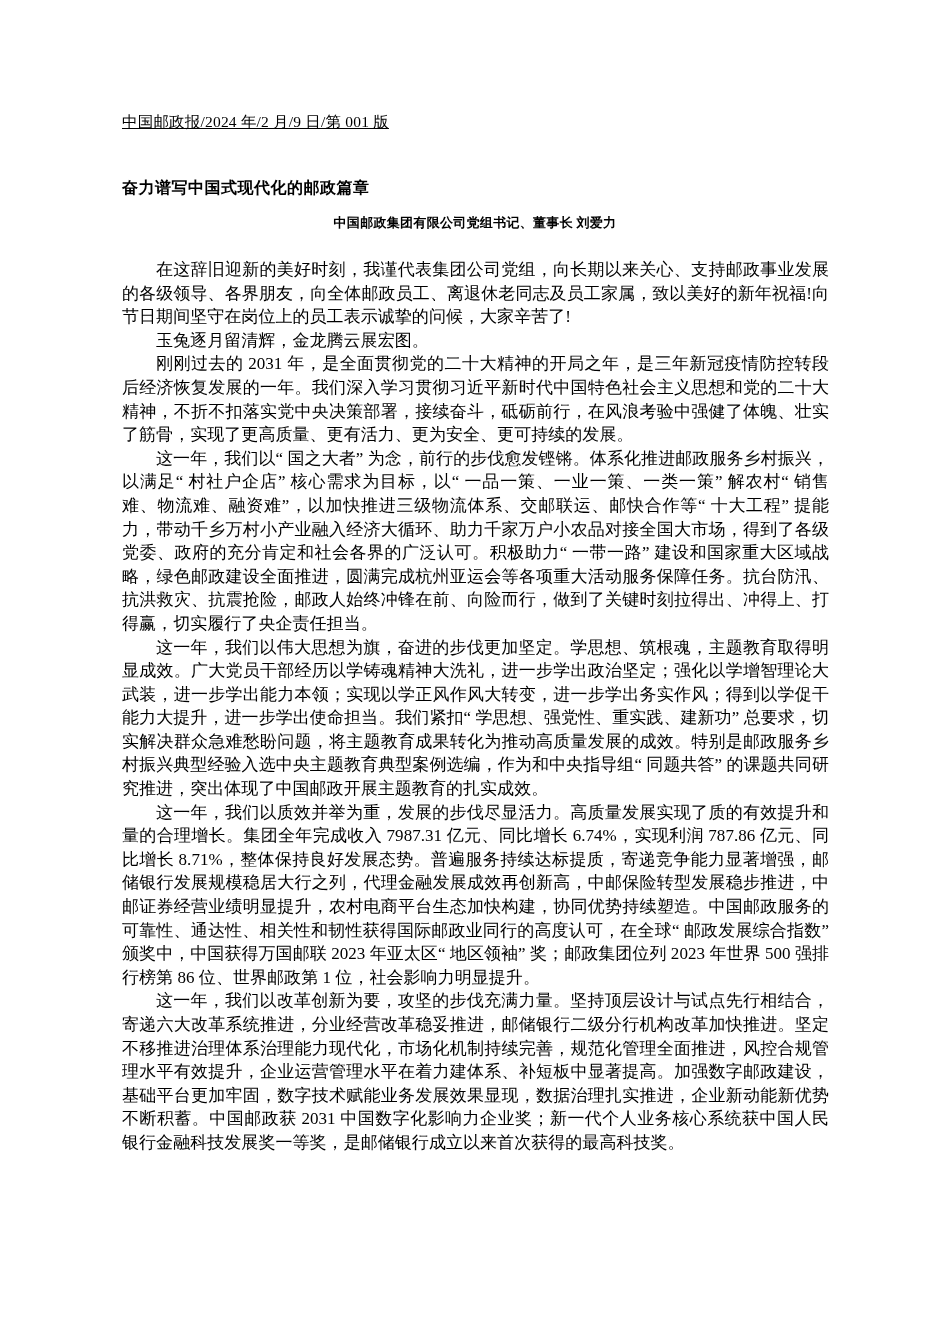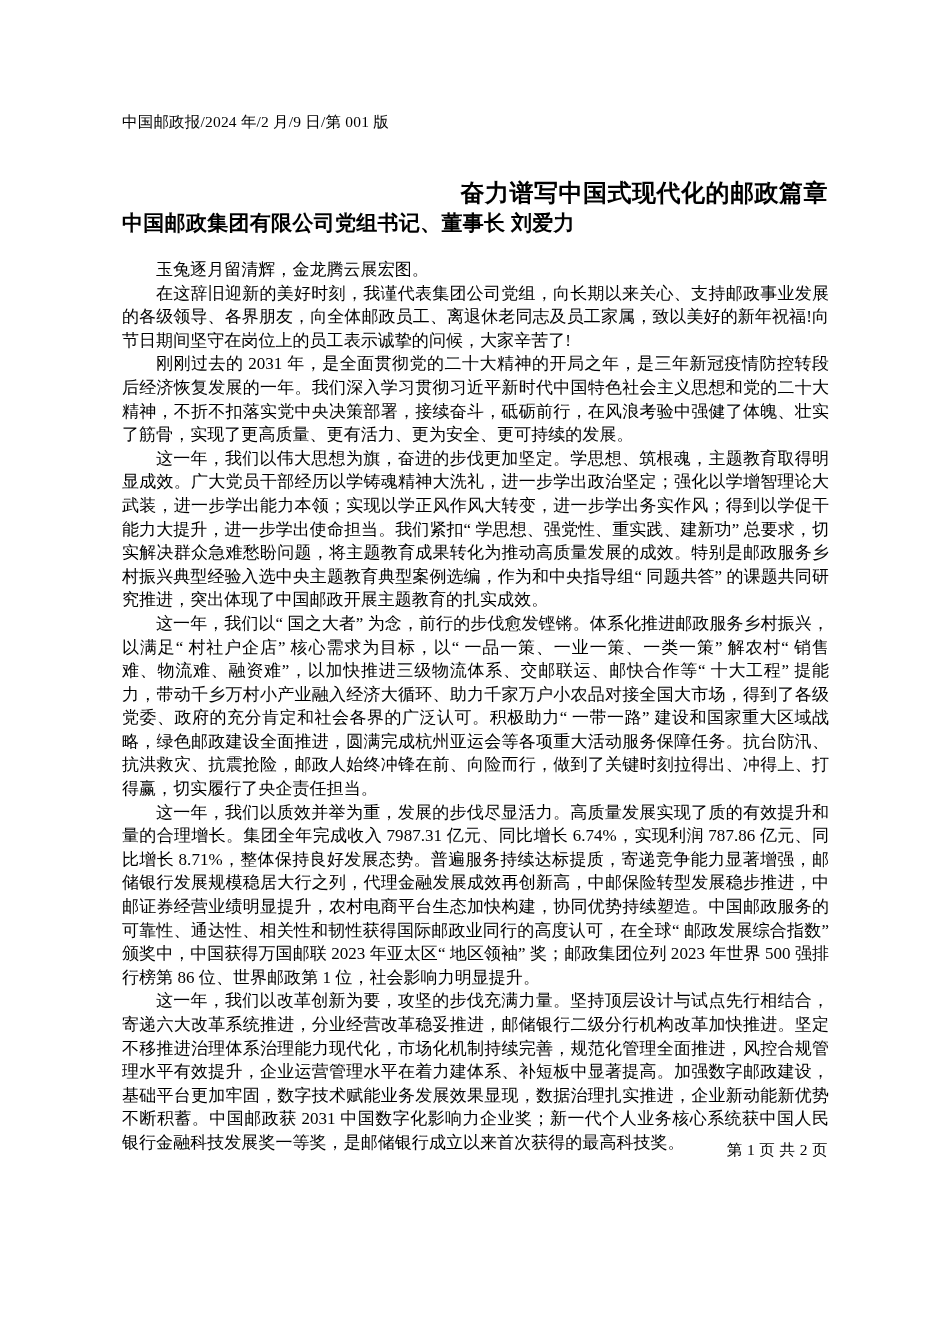--- a/index.html
+++ b/index.html
@@ -22,39 +22,40 @@
     box-sizing: border-box;
   }
   .source-line {
     position: absolute;
     left: 122px;
     top: 110px;
     font-size: 15.5px;
     line-height: 24px;
     letter-spacing: 0.2px;
     white-space: nowrap;
+    text-decoration: underline;
   }
   .doc-title {
     position: absolute;
     left: 122px;
     top: 161px;
     width: 706px;
-    text-align: right;
-    font-size: 24px;
+    text-align: left;
+    font-size: 16px;
     font-weight: bold;
     letter-spacing: 0.5px;
     line-height: 32px;
   }
   .byline {
     position: absolute;
     left: 122px;
     top: 210px;
     width: 706px;
-    text-align: left;
-    font-size: 21px;
+    text-align: center;
+    font-size: 13px;
     font-weight: bold;
     line-height: 26px;
     letter-spacing: 0.3px;
   }
   .body-text {
     position: absolute;
     left: 122px;
     top: 258px;
     width: 707px;
   }
@@ -84,24 +85,23 @@
 
 <div class="page">
 
   <div class="source-line">中国邮政报/2024 年/2 月/9 日/第 001 版</div>
 
   <h1 class="doc-title">奋力谱写中国式现代化的邮政篇章</h1>
 
   <div class="byline">中国邮政集团有限公司党组书记、董事长  刘爱力</div>
 
   <div class="body-text">
+    <p class="para">在这辞旧迎新的美好时刻，我谨代表集团公司党组，向长期以来关心、支持邮政事业发展的各级领导、各界朋友，向全体邮政员工、离退休老同志及员工家属，致以美好的新年祝福!向节日期间坚守在岗位上的员工表示诚挚的问候，大家辛苦了!</p>
     <p class="para">玉兔逐月留清辉，金龙腾云展宏图。</p>
-    <p class="para">在这辞旧迎新的美好时刻，我谨代表集团公司党组，向长期以来关心、支持邮政事业发展的各级领导、各界朋友，向全体邮政员工、离退休老同志及员工家属，致以美好的新年祝福!向节日期间坚守在岗位上的员工表示诚挚的问候，大家辛苦了!</p>
     <p class="para">刚刚过去的 2031 年，是全面贯彻党的二十大精神的开局之年，是三年新冠疫情防控转段后经济恢复发展的一年。我们深入学习贯彻习近平新时代中国特色社会主义思想和党的二十大精神，不折不扣落实党中央决策部署，接续奋斗，砥砺前行，在风浪考验中强健了体魄、壮实了筋骨，实现了更高质量、更有活力、更为安全、更可持续的发展。</p>
+    <p class="para">这一年，我们以“ 国之大者” 为念，前行的步伐愈发铿锵。体系化推进邮政服务乡村振兴，以满足“ 村社户企店” 核心需求为目标，以“ 一品一策、一业一策、一类一策” 解农村“ 销售难、物流难、融资难”，以加快推进三级物流体系、交邮联运、邮快合作等“ 十大工程” 提能力，带动千乡万村小产业融入经济大循环、助力千家万户小农品对接全国大市场，得到了各级党委、政府的充分肯定和社会各界的广泛认可。积极助力“ 一带一路” 建设和国家重大区域战略，绿色邮政建设全面推进，圆满完成杭州亚运会等各项重大活动服务保障任务。抗台防汛、抗洪救灾、抗震抢险，邮政人始终冲锋在前、向险而行，做到了关键时刻拉得出、冲得上、打得赢，切实履行了央企责任担当。</p>
     <p class="para">这一年，我们以伟大思想为旗，奋进的步伐更加坚定。学思想、筑根魂，主题教育取得明显成效。广大党员干部经历以学铸魂精神大洗礼，进一步学出政治坚定；强化以学增智理论大武装，进一步学出能力本领；实现以学正风作风大转变，进一步学出务实作风；得到以学促干能力大提升，进一步学出使命担当。我们紧扣“ 学思想、强党性、重实践、建新功” 总要求，切实解决群众急难愁盼问题，将主题教育成果转化为推动高质量发展的成效。特别是邮政服务乡村振兴典型经验入选中央主题教育典型案例选编，作为和中央指导组“ 同题共答” 的课题共同研究推进，突出体现了中国邮政开展主题教育的扎实成效。</p>
-    <p class="para">这一年，我们以“ 国之大者” 为念，前行的步伐愈发铿锵。体系化推进邮政服务乡村振兴，以满足“ 村社户企店” 核心需求为目标，以“ 一品一策、一业一策、一类一策” 解农村“ 销售难、物流难、融资难”，以加快推进三级物流体系、交邮联运、邮快合作等“ 十大工程” 提能力，带动千乡万村小产业融入经济大循环、助力千家万户小农品对接全国大市场，得到了各级党委、政府的充分肯定和社会各界的广泛认可。积极助力“ 一带一路” 建设和国家重大区域战略，绿色邮政建设全面推进，圆满完成杭州亚运会等各项重大活动服务保障任务。抗台防汛、抗洪救灾、抗震抢险，邮政人始终冲锋在前、向险而行，做到了关键时刻拉得出、冲得上、打得赢，切实履行了央企责任担当。</p>
     <p class="para">这一年，我们以质效并举为重，发展的步伐尽显活力。高质量发展实现了质的有效提升和量的合理增长。集团全年完成收入 7987.31 亿元、同比增长 6.74%，实现利润 787.86 亿元、同比增长 8.71%，整体保持良好发展态势。普遍服务持续达标提质，寄递竞争能力显著增强，邮储银行发展规模稳居大行之列，代理金融发展成效再创新高，中邮保险转型发展稳步推进，中邮证券经营业绩明显提升，农村电商平台生态加快构建，协同优势持续塑造。中国邮政服务的可靠性、通达性、相关性和韧性获得国际邮政业同行的高度认可，在全球“ 邮政发展综合指数” 颁奖中，中国获得万国邮联 2023 年亚太区“ 地区领袖” 奖；邮政集团位列 2023 年世界 500 强排行榜第 86 位、世界邮政第 1 位，社会影响力明显提升。</p>
     <p class="para">这一年，我们以改革创新为要，攻坚的步伐充满力量。坚持顶层设计与试点先行相结合，寄递六大改革系统推进，分业经营改革稳妥推进，邮储银行二级分行机构改革加快推进。坚定不移推进治理体系治理能力现代化，市场化机制持续完善，规范化管理全面推进，风控合规管理水平有效提升，企业运营管理水平在着力建体系、补短板中显著提高。加强数字邮政建设，基础平台更加牢固，数字技术赋能业务发展效果显现，数据治理扎实推进，企业新动能新优势不断积蓄。中国邮政获 2031 中国数字化影响力企业奖；新一代个人业务核心系统获中国人民银行金融科技发展奖一等奖，是邮储银行成立以来首次获得的最高科技奖。</p>
   </div>
 
-  <div class="footer">第 1 页 共 2 页</div>
 
 </div>
 
 </body></html>

